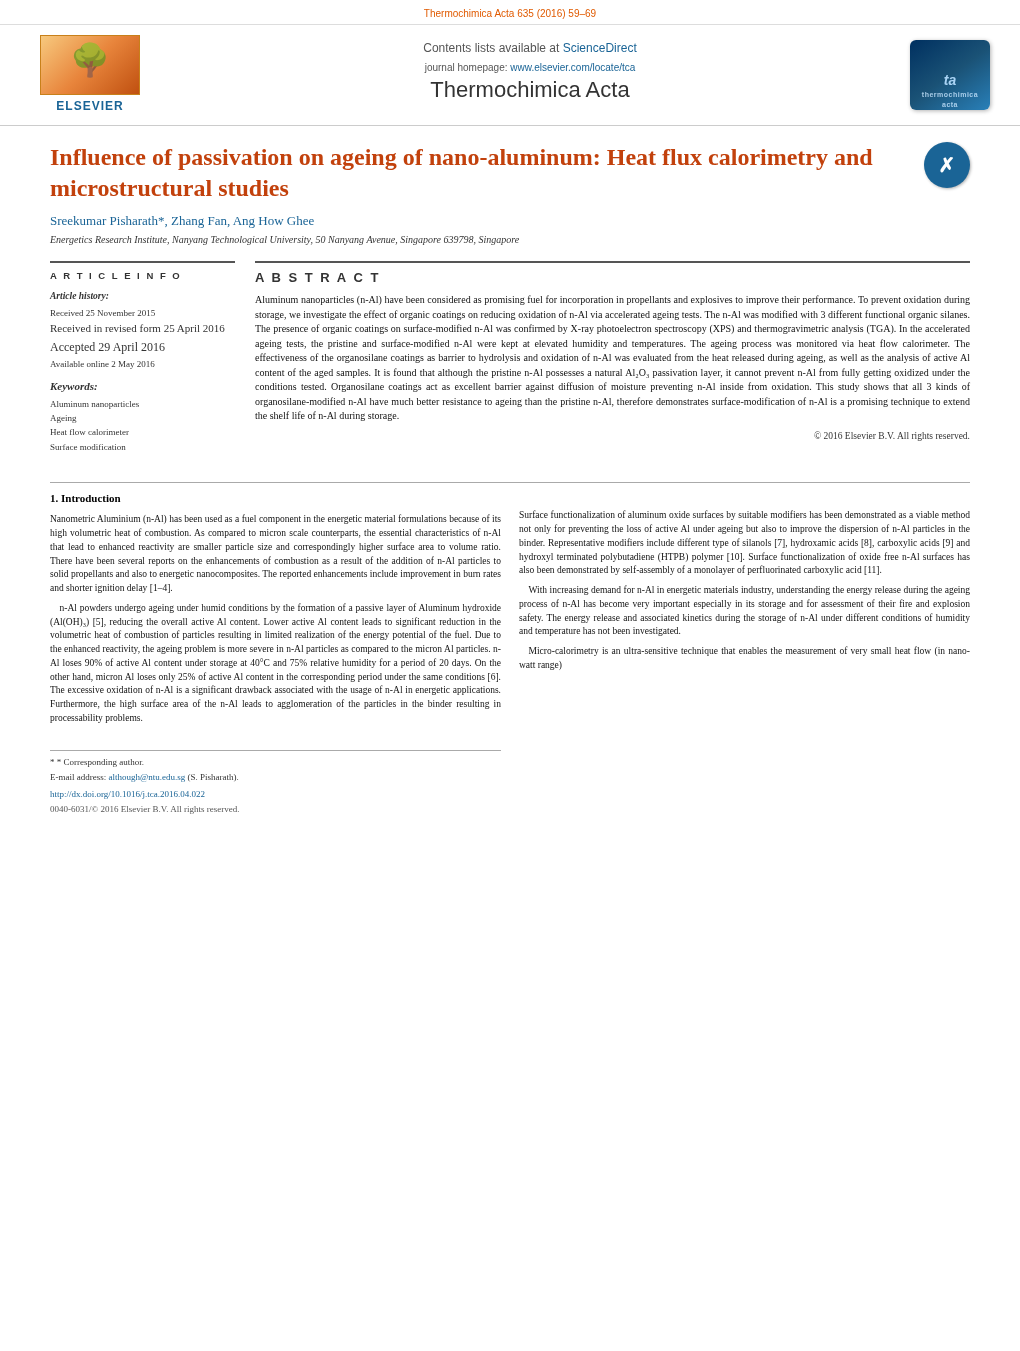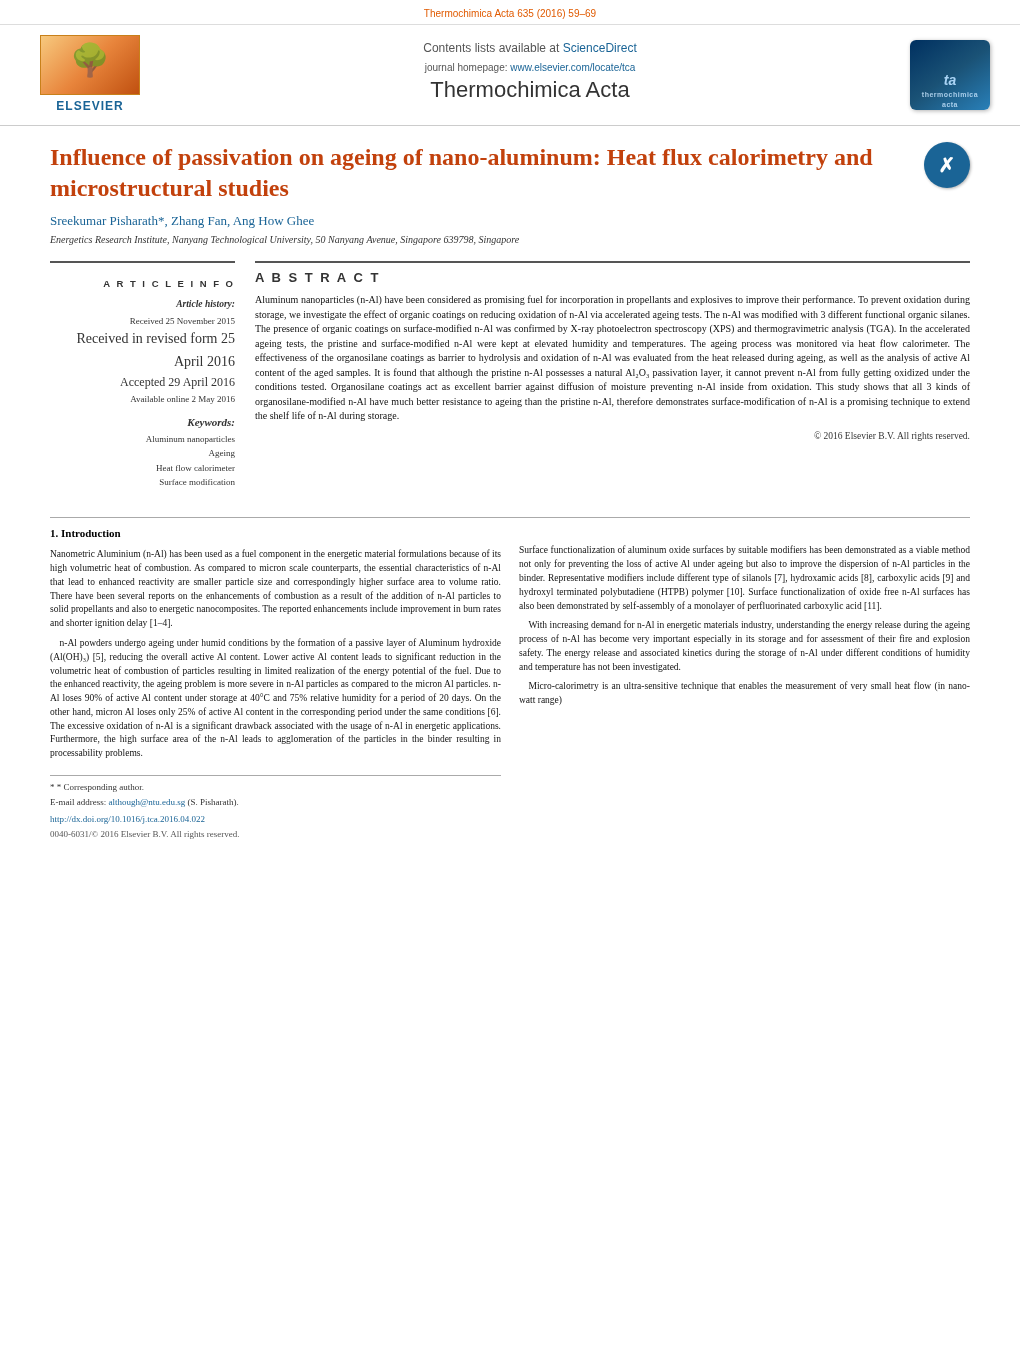--- a/index.html
+++ b/index.html
@@ -78,26 +78,26 @@
   <div style="font-size:13px; color:#1a6496; margin-bottom:3px; font-family:'Times New Roman',serif;">
     <span>Sreekumar Pisharath*, Zhang Fan, Ang How Ghee</span>
   </div>
 
   <div style="font-size:10px; font-style:italic; color:#333; margin-bottom:14px; font-family:'Times New Roman',serif;">
     <span>Energetics Research Institute, Nanyang Technological University, 50 Nanyang Avenue, Singapore 639798, Singapore</span>
   </div>
 
   <div class="two-col">
 
-    <div style="width:185px; flex-shrink:0; border-top:2px solid #555; padding-top:14px;text-align:right;">
+    <div style="width:185px; flex-shrink:0; border-top:2px solid #555; padding-top:6px;">
       <h4 style="font-size:9.5px; font-family:Arial,sans-serif; letter-spacing:2px; color:#333; margin-bottom:8px; font-weight:bold;">A R T I C L E   I N F O</h4>
 
       <div style="font-size:9.5px; font-style:italic; font-weight:bold; color:#333; margin-bottom:2px;">Article history:</div>
       <div style="font-size:9px; color:#333; line-height:1.6;">Received 25 November 2015</div>
-      <div style="font-size:14px; color:#333; line-height:1.6;">Received in revised form 25 April 2016</div>
+      <div style="font-size:11px; color:#333; line-height:1.6;">Received in revised form 25 April 2016</div>
       <div style="font-size:12px; color:#333; line-height:1.6;">Accepted 29 April 2016</div>
       <div style="font-size:9px; color:#333; line-height:1.6; margin-bottom:8px;">Available online 2 May 2016</div>
 
       <div style="font-size:11px; font-style:italic; font-weight:bold; color:#333; margin-bottom:2px;">Keywords:</div>
       <div style="font-size:9px; color:#333; line-height:1.6;">Aluminum nanoparticles</div>
       <div style="font-size:9px; color:#333; line-height:1.6;">Ageing</div>
       <div style="font-size:9px; color:#333; line-height:1.6;">Heat flow calorimeter</div>
       <div style="font-size:9px; color:#333; line-height:1.6;">Surface modification</div>
     </div>
 
@@ -115,21 +115,21 @@
 
   <div style="flex:1; font-size:9.5px; line-height:1.45; text-align:justify; color:#111; font-family:'Times New Roman',serif;">
     <h3 style="font-size:11px; font-weight:bold; color:#000; margin-bottom:6px; font-family:'Times New Roman',serif;">
       <span>1.</span>
       <span>Introduction</span>
     </h3>
 
     <p style="margin-bottom:6px; text-align:justify;">Nanometric Aluminium (n-Al) has been used as a fuel component in the energetic material formulations because of its high volumetric heat of combustion. As compared to micron scale counterparts, the essential characteristics of n-Al that lead to enhanced reactivity are smaller particle size and correspondingly higher surface area to volume ratio. There have been several reports on the enhancements of combustion as a result of the addition of n-Al particles to solid propellants and also to energetic nanocomposites. The reported enhancements include improvement in burn rates and shorter ignition delay [1–4].</p>
     <p style="margin-bottom:6px; text-indent:1em; text-align:justify;">n-Al powders undergo ageing under humid conditions by the formation of a passive layer of Aluminum hydroxide (Al(OH)₃) [5], reducing the overall active Al content. Lower active Al content leads to significant reduction in the volumetric heat of combustion of particles resulting in limited realization of the energy potential of the fuel. Due to the enhanced reactivity, the ageing problem is more severe in n-Al particles as compared to the micron Al particles. n-Al loses 90% of active Al content under storage at 40°C and 75% relative humidity for a period of 20 days. On the other hand, micron Al loses only 25% of active Al content in the corresponding period under the same conditions [6]. The excessive oxidation of n-Al is a significant drawback associated with the usage of n-Al in energetic applications. Furthermore, the high surface area of the n-Al leads to agglomeration of the particles in the binder resulting in processability problems.</p>
 
-    <div style="margin-top:14px; border-top:1px solid #aaa; padding-top:5px; font-size:9px; color:#333;">
+    <div style="margin-top:24px; border-top:1px solid #aaa; padding-top:5px; font-size:9px; color:#333;">
       <div>
         <span>* </span>
         <span>* Corresponding author.</span>
       </div>
       <div style="margin-top:2px;">
         <span>E-mail address:</span>
         <span style="color:#1a6496; cursor:pointer;">although@ntu.edu.sg</span>
         <span>(S. Pisharath).</span>
       </div>
       <div style="color:#1a6496; margin-top:4px; cursor:pointer;">http://dx.doi.org/10.1016/j.tca.2016.04.022</div>

